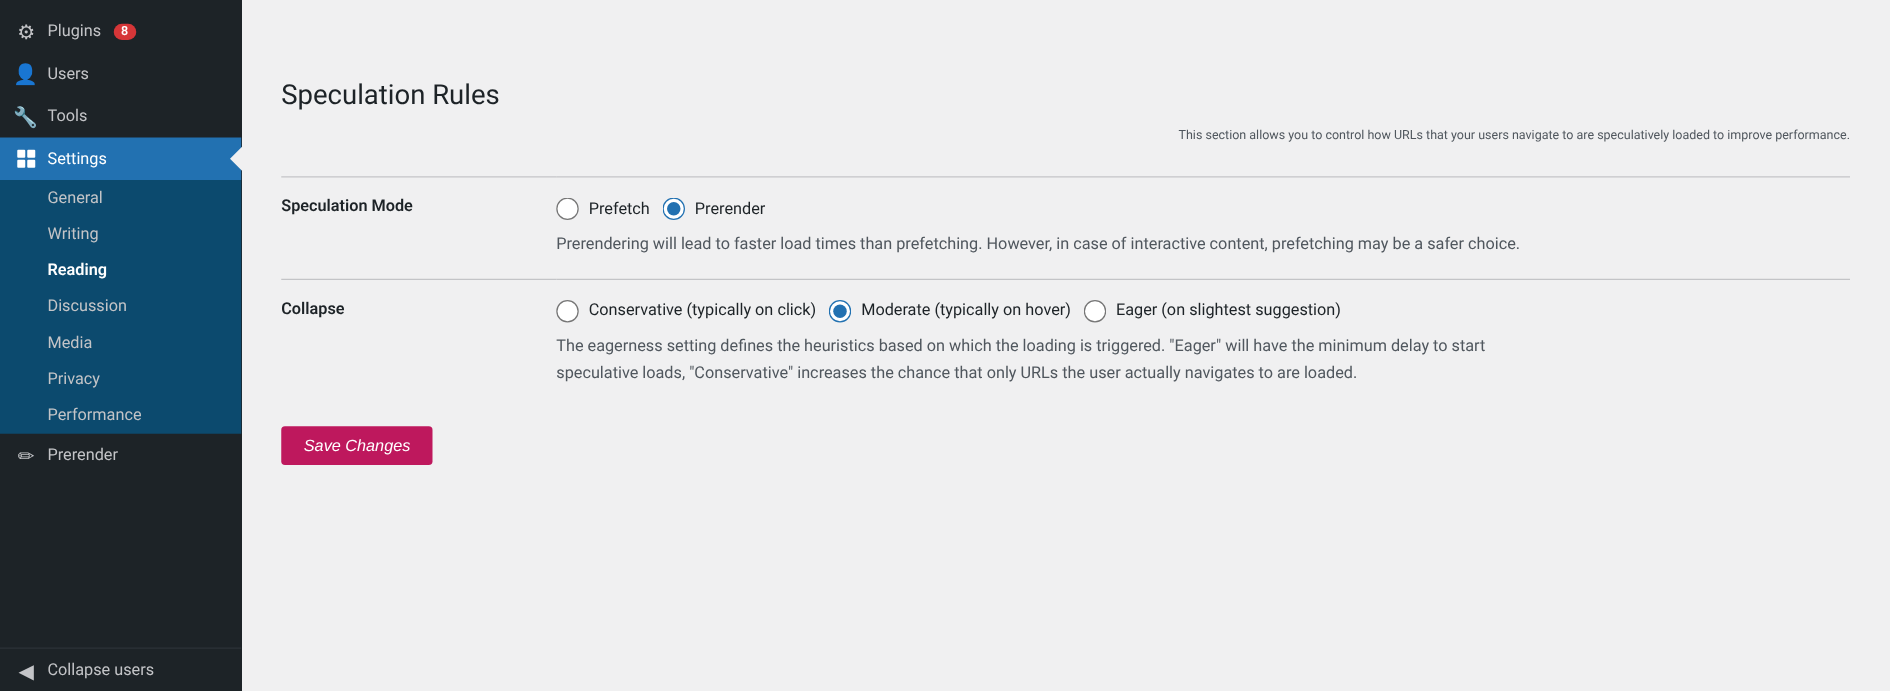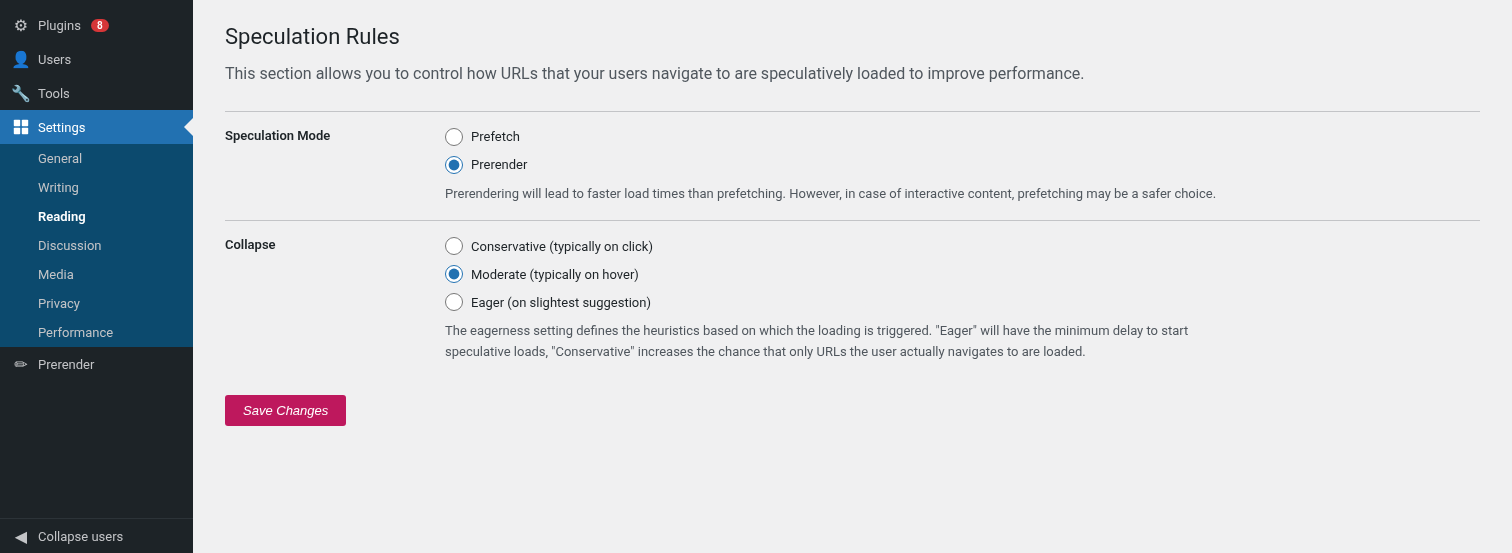--- a/index.html
+++ b/index.html
@@ -90,27 +90,29 @@
       background: #f0f0f1;
       overflow-y: auto;
       padding: 24px 32px;
     }
 
     .section-title {
       font-size: 22px;
       font-weight: 400;
       color: #1d2327;
       margin-bottom: 12px;
+      margin-top: 40px;
     }
 
     .section-description {
       color: #50575e;
-      font-size: 16px;
+      font-size: 10px;
       margin-bottom: 24px;
       line-height: 1.6;
+      text-align: right;
     }
 
     .settings-table {
       width: 100%;
       border-collapse: collapse;
       margin-top: 24px;
     }
 
     .settings-table tr > td:first-child {
       width: 220px;
@@ -127,21 +129,21 @@
 
     .settings-table tr {
       border-top: 1px solid #c3c4c7;
     }
     .settings-table tr:first-child {
       border-top: 1px solid #c3c4c7;
     }
 
     .radio-group {
       display: flex;
-      flex-direction: column;
+      flex-direction: row;
       gap: 10px;
     }
 
     .radio-option {
       display: flex;
       align-items: center;
       gap: 8px;
       cursor: pointer;
     }
 

